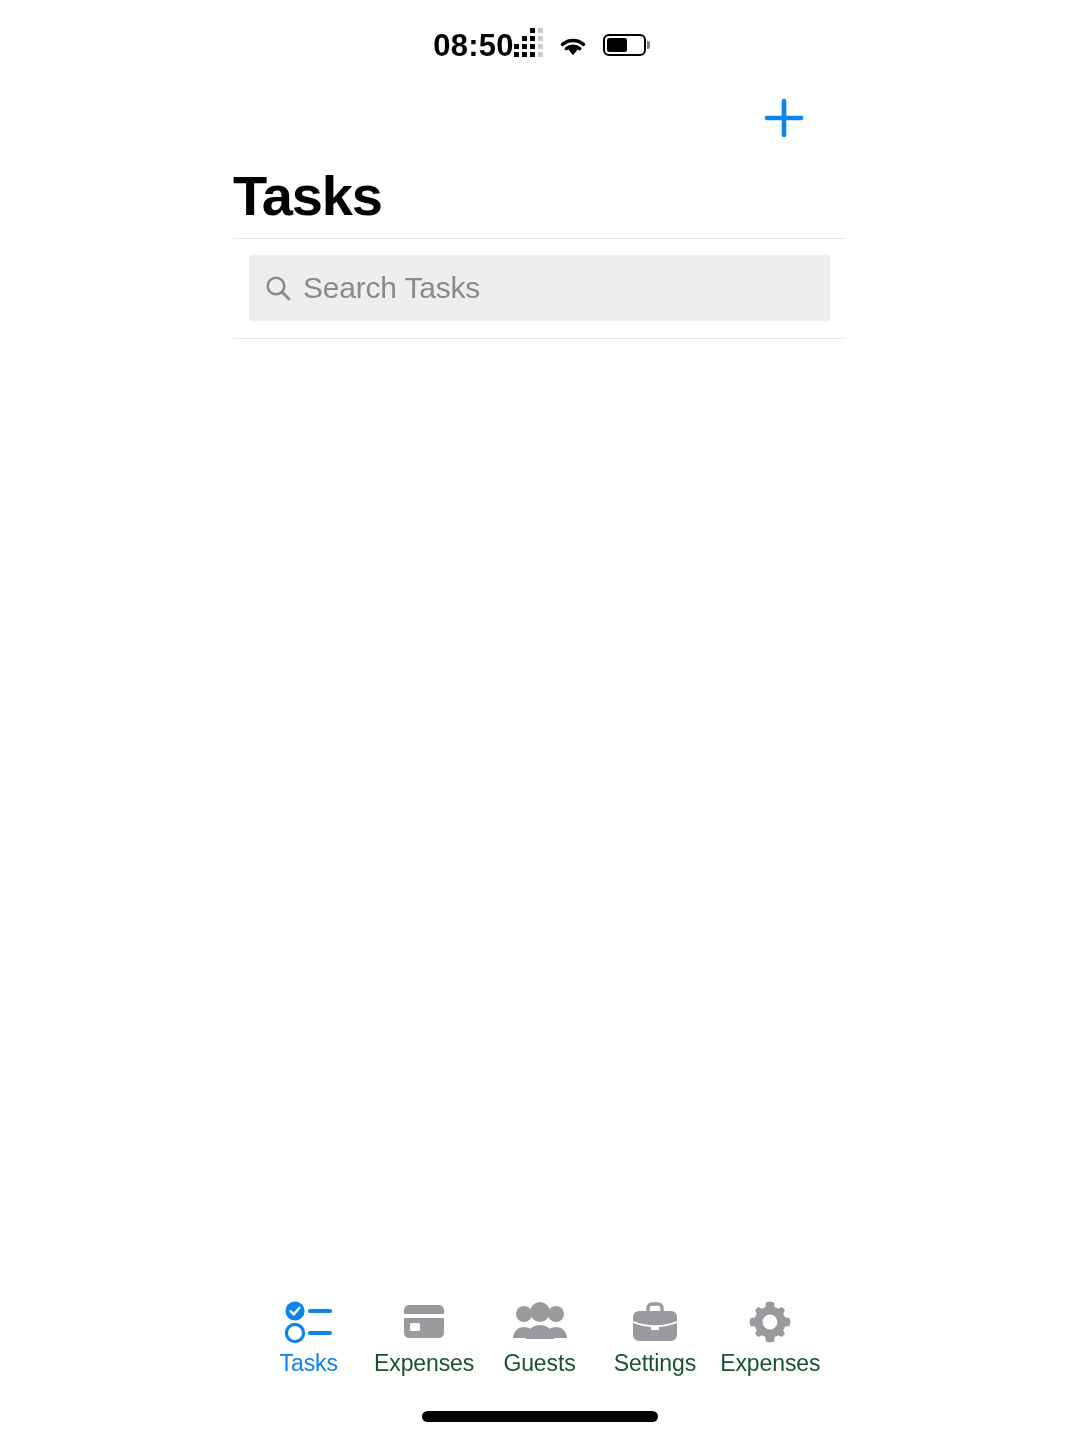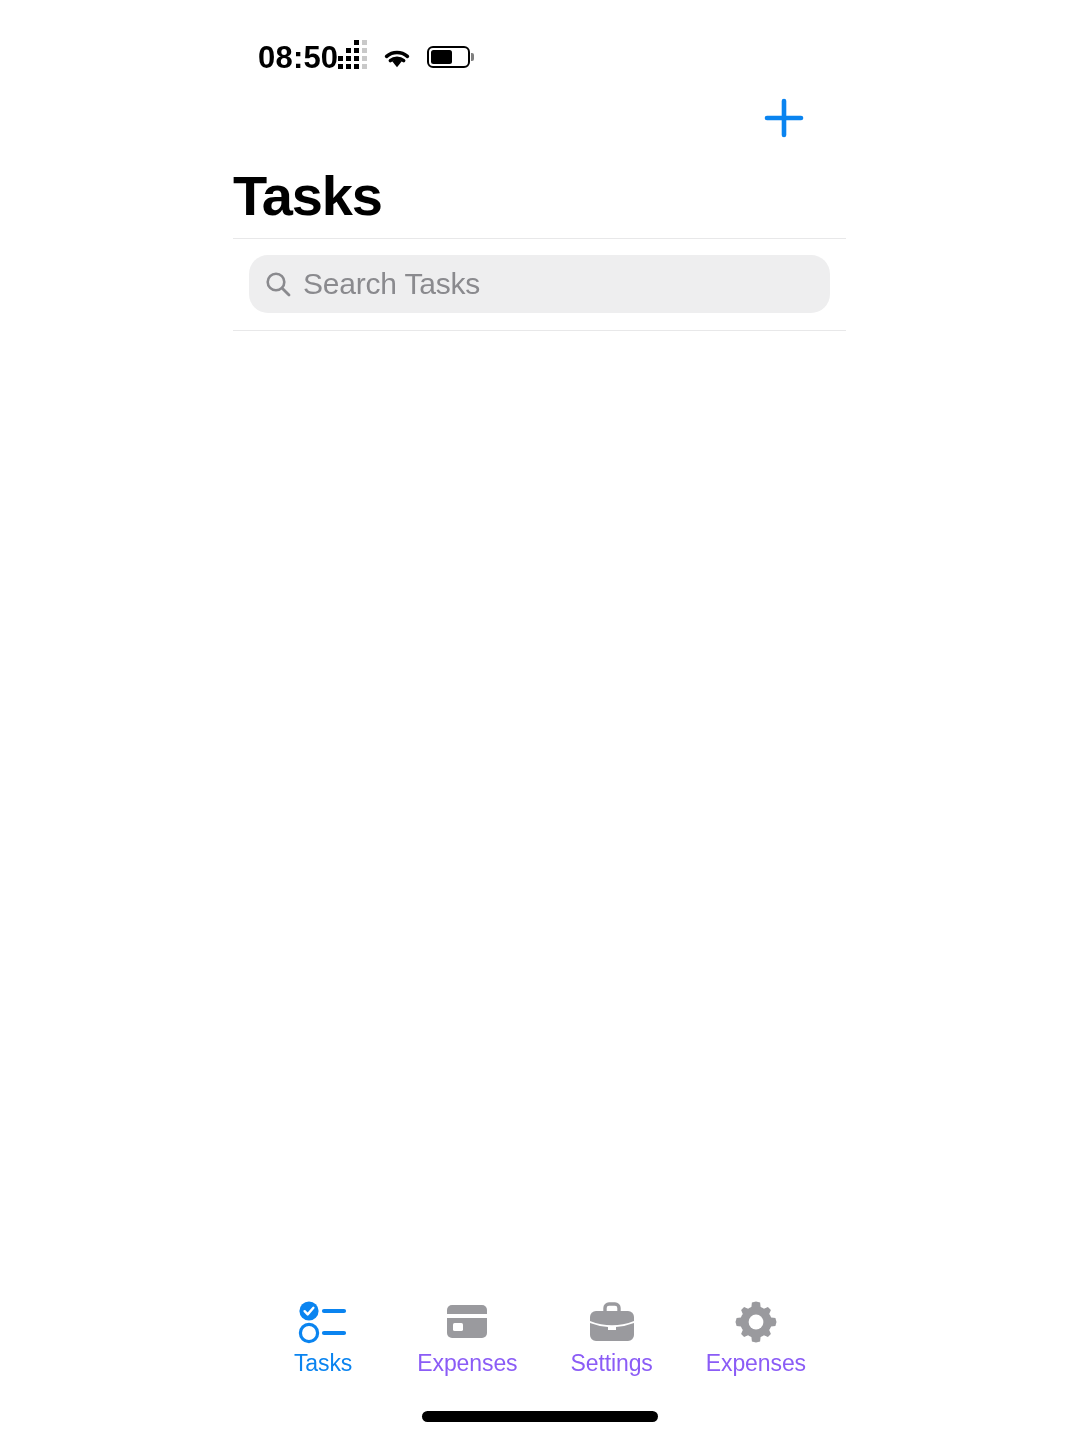--- a/index.html
+++ b/index.html
@@ -16,27 +16,27 @@
     position: relative;
     width: 1080px;
     height: 1439px;
     background: #ffffff;
     overflow: hidden;
   }
 
   
   .status-bar {
     position: absolute;
-    top: 12px;
+    top: 0;
     left: 233px;
     width: 613px;
     height: 84px;
     display: flex;
     align-items: center;
-    justify-content: flex-start;
+    justify-content: center;
     padding: 0 25px 0 25px;
   }
 
   .status-time {
     font-size: 31px;
     font-weight: bold;
     color: #000000;
     letter-spacing: 0.2px;
     line-height: 1;
     padding-top: 6px;
@@ -145,23 +145,23 @@
     background: #e8e8e9;
   }
 
   
   .search-wrap {
     padding: 16px 16px 17px 16px;
     width: 613px;
   }
 
   .search-field {
-    height: 58px;
+    height: 66px;
     background: #eeeeef;
-    border-radius: 19px;
+    border-radius: 4px;
     display: flex;
     align-items: center;
     padding: 0 14px;
     gap: 10px;
     cursor: text;
   }
 
   .search-placeholder {
     font-size: 30px;
     color: #8a8a8e;
@@ -205,21 +205,21 @@
 
   .tab-icon {
     height: 44px;
     display: flex;
     align-items: center;
     justify-content: center;
   }
 
   .tab-label {
     font-size: 23px;
-    color: #8b5cf6;
+    color: #14532d;
     letter-spacing: -0.1px;
     line-height: 1;
   }
   .tab-item.active .tab-label {
     color: #0a84f0;
     font-weight: 500;
   }
 
   
   .home-indicator {
@@ -330,20 +330,33 @@
       <div class="tab-icon">
         <svg width="50" height="42" viewBox="0 0 50 42">
           <path d="M5 9 a5 5 0 0 1 5-5 h30 a5 5 0 0 1 5 5 v4 H5 Z" fill="#9a9a9e"></path>
           <path d="M5 17 h40 v15 a5 5 0 0 1 -5 5 h-30 a5 5 0 0 1 -5 -5 Z" fill="#9a9a9e"></path>
           <rect x="11" y="22" width="10" height="8" rx="1.6" fill="#ffffff"></rect>
         </svg>
       </div>
       <div class="tab-label">Expenses</div>
     </div>
 
+    <div class="tab-item">
+      <div class="tab-icon">
+        <svg width="58" height="42" viewBox="0 0 58 42">
+          <circle cx="13" cy="13" r="8" fill="#9a9a9e"></circle>
+          <path d="M2 37 a11 11 0 0 1 22 0 Z" fill="#9a9a9e"></path>
+          <circle cx="45" cy="13" r="8" fill="#9a9a9e"></circle>
+          <path d="M34 37 a11 11 0 0 1 22 0 Z" fill="#9a9a9e"></path>
+          <circle cx="29" cy="11" r="10" fill="#9a9a9e"></circle>
+          <path d="M15 38 a14 14 0 0 1 28 0 Z" fill="#9a9a9e"></path>
+        </svg>
+      </div>
+      <div class="tab-label">Guests</div>
+    </div>
 
     <div class="tab-item">
       <div class="tab-icon">
         <svg width="52" height="44" viewBox="0 0 52 44">
           <path d="M19 11 v-3 a4 4 0 0 1 4-4 h6 a4 4 0 0 1 4 4 v3" stroke="#9a9a9e" stroke-width="3.4" fill="none" stroke-linecap="round"></path>
           <path d="M4 17 a6 6 0 0 1 6-6 h32 a6 6 0 0 1 6 6 v4 a60 60 0 0 1 -44 0 Z" fill="#9a9a9e"></path>
           <path d="M4 23 a62 62 0 0 0 18 4 v3 h8 v-3 a62 62 0 0 0 18 -4 v12 a6 6 0 0 1 -6 6 h-32 a6 6 0 0 1 -6 -6 Z" fill="#9a9a9e"></path>
         </svg>
       </div>
       <div class="tab-label">Settings</div>

